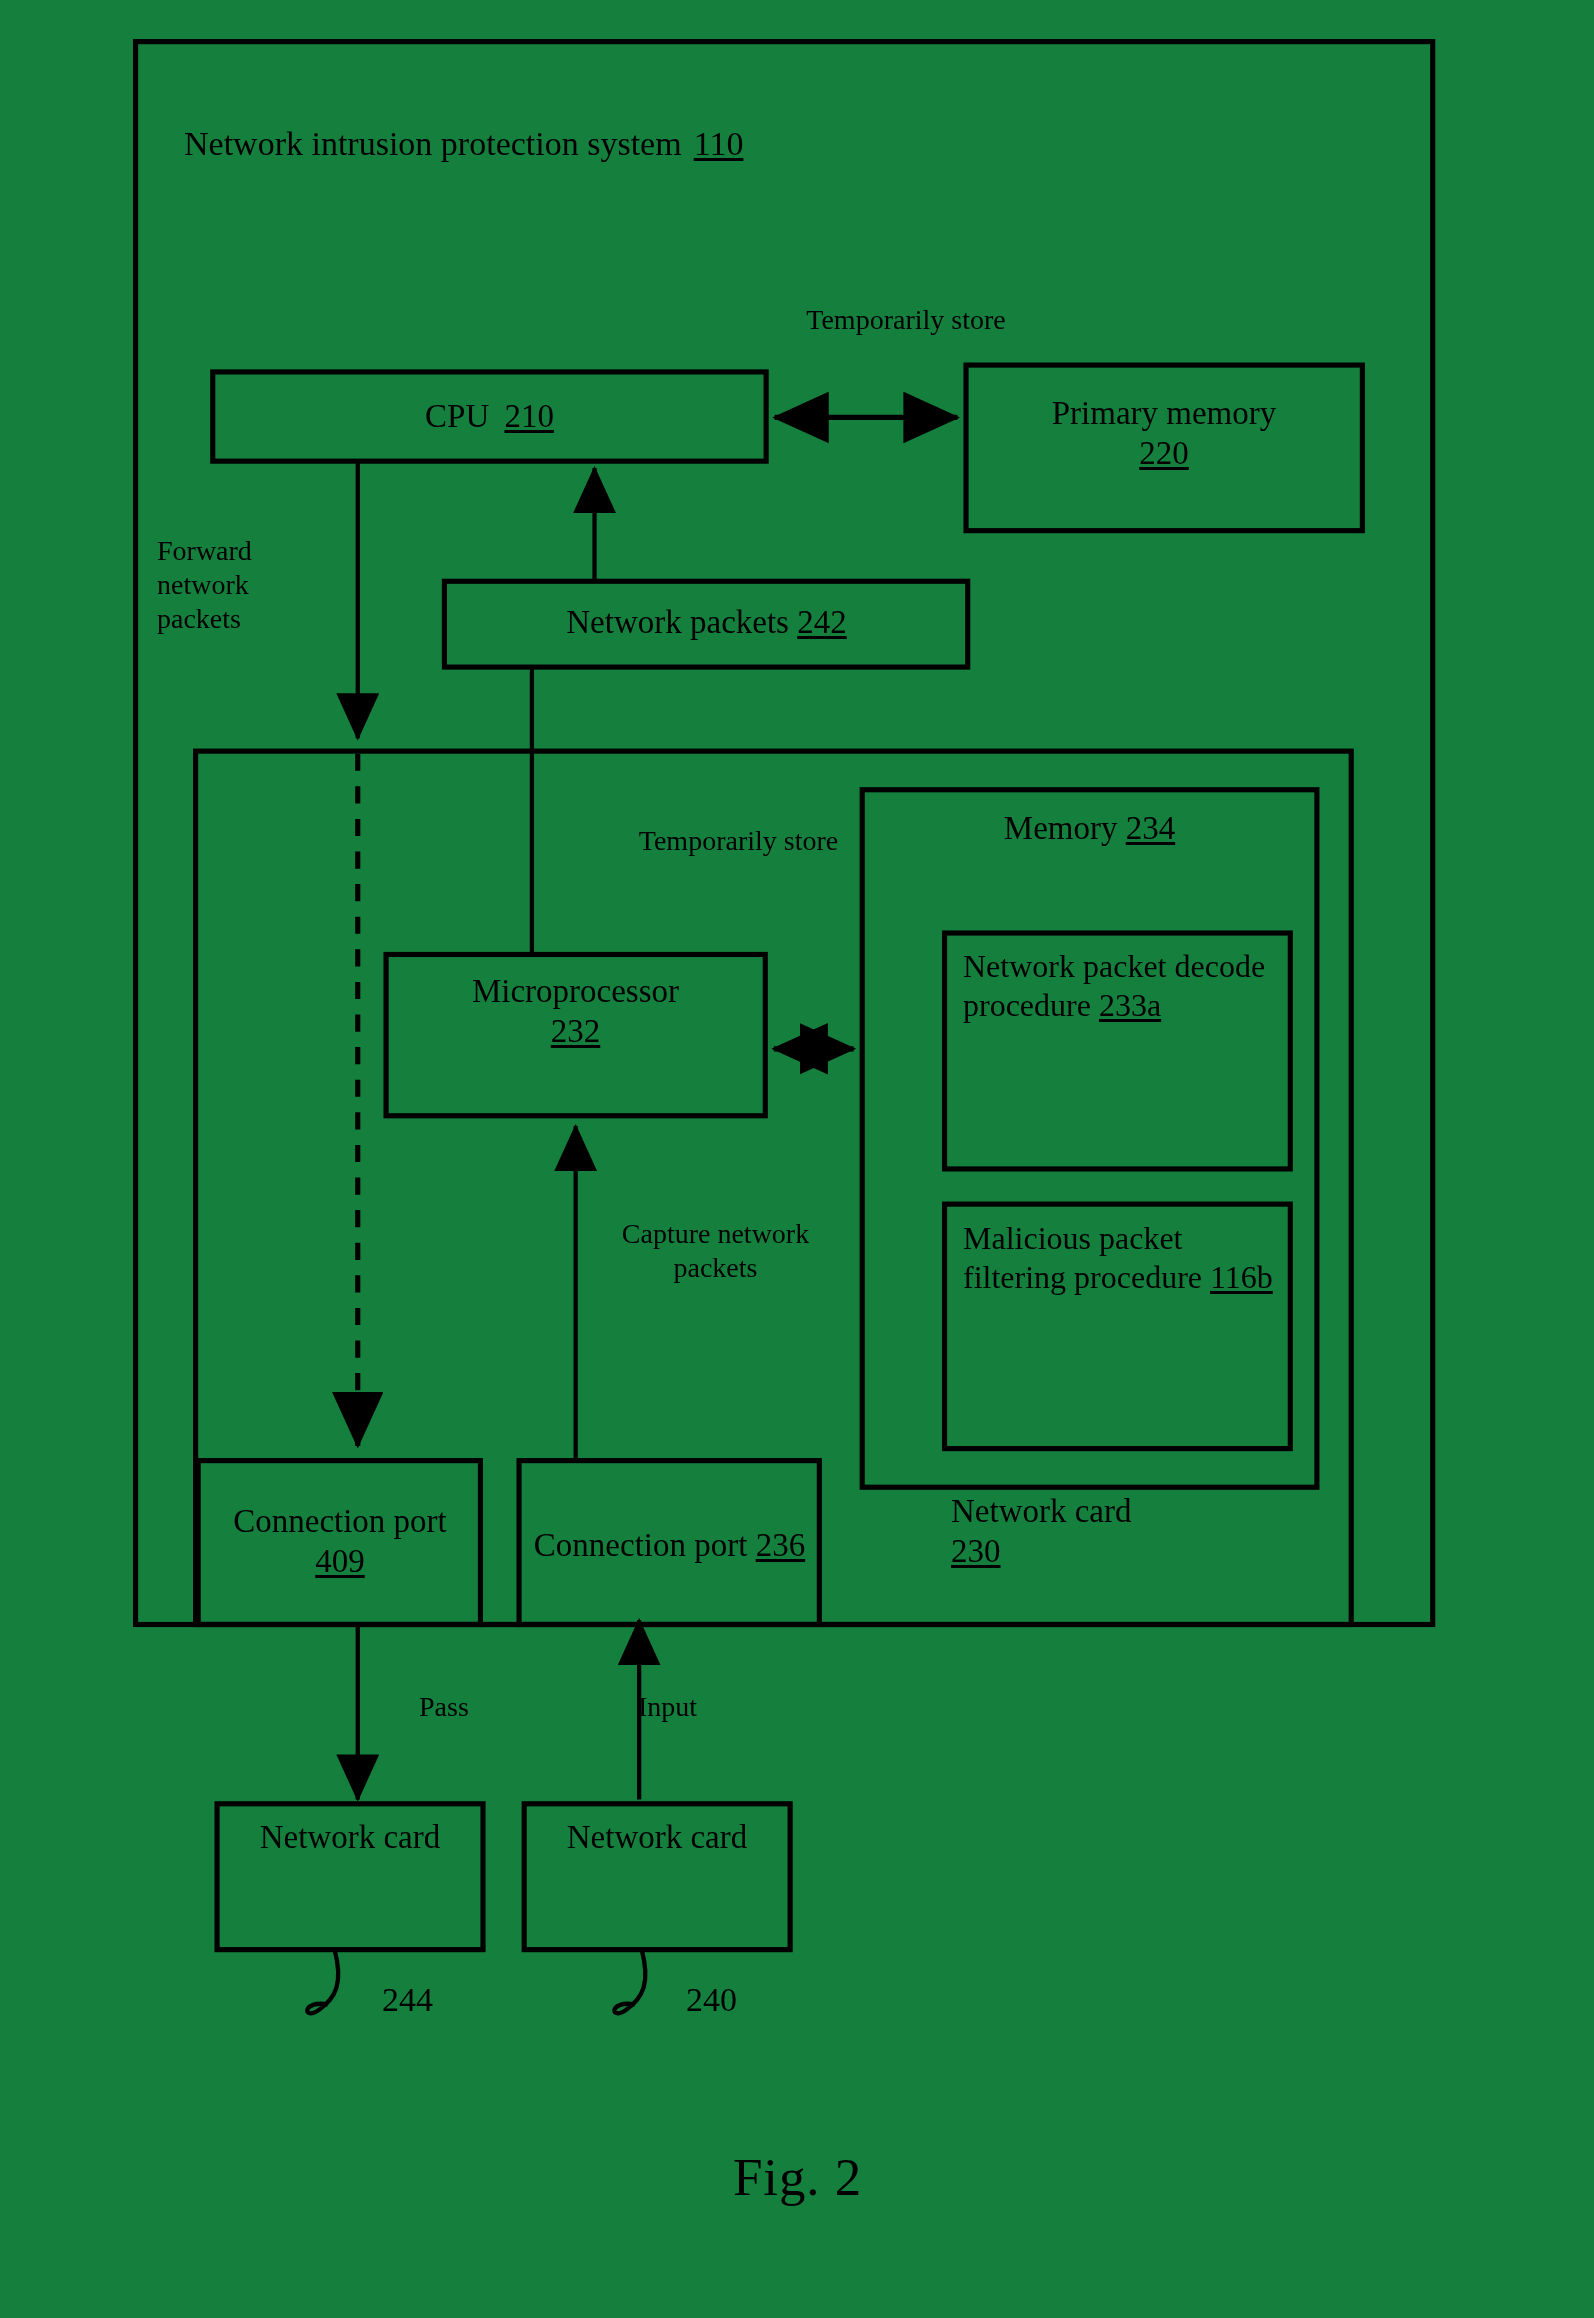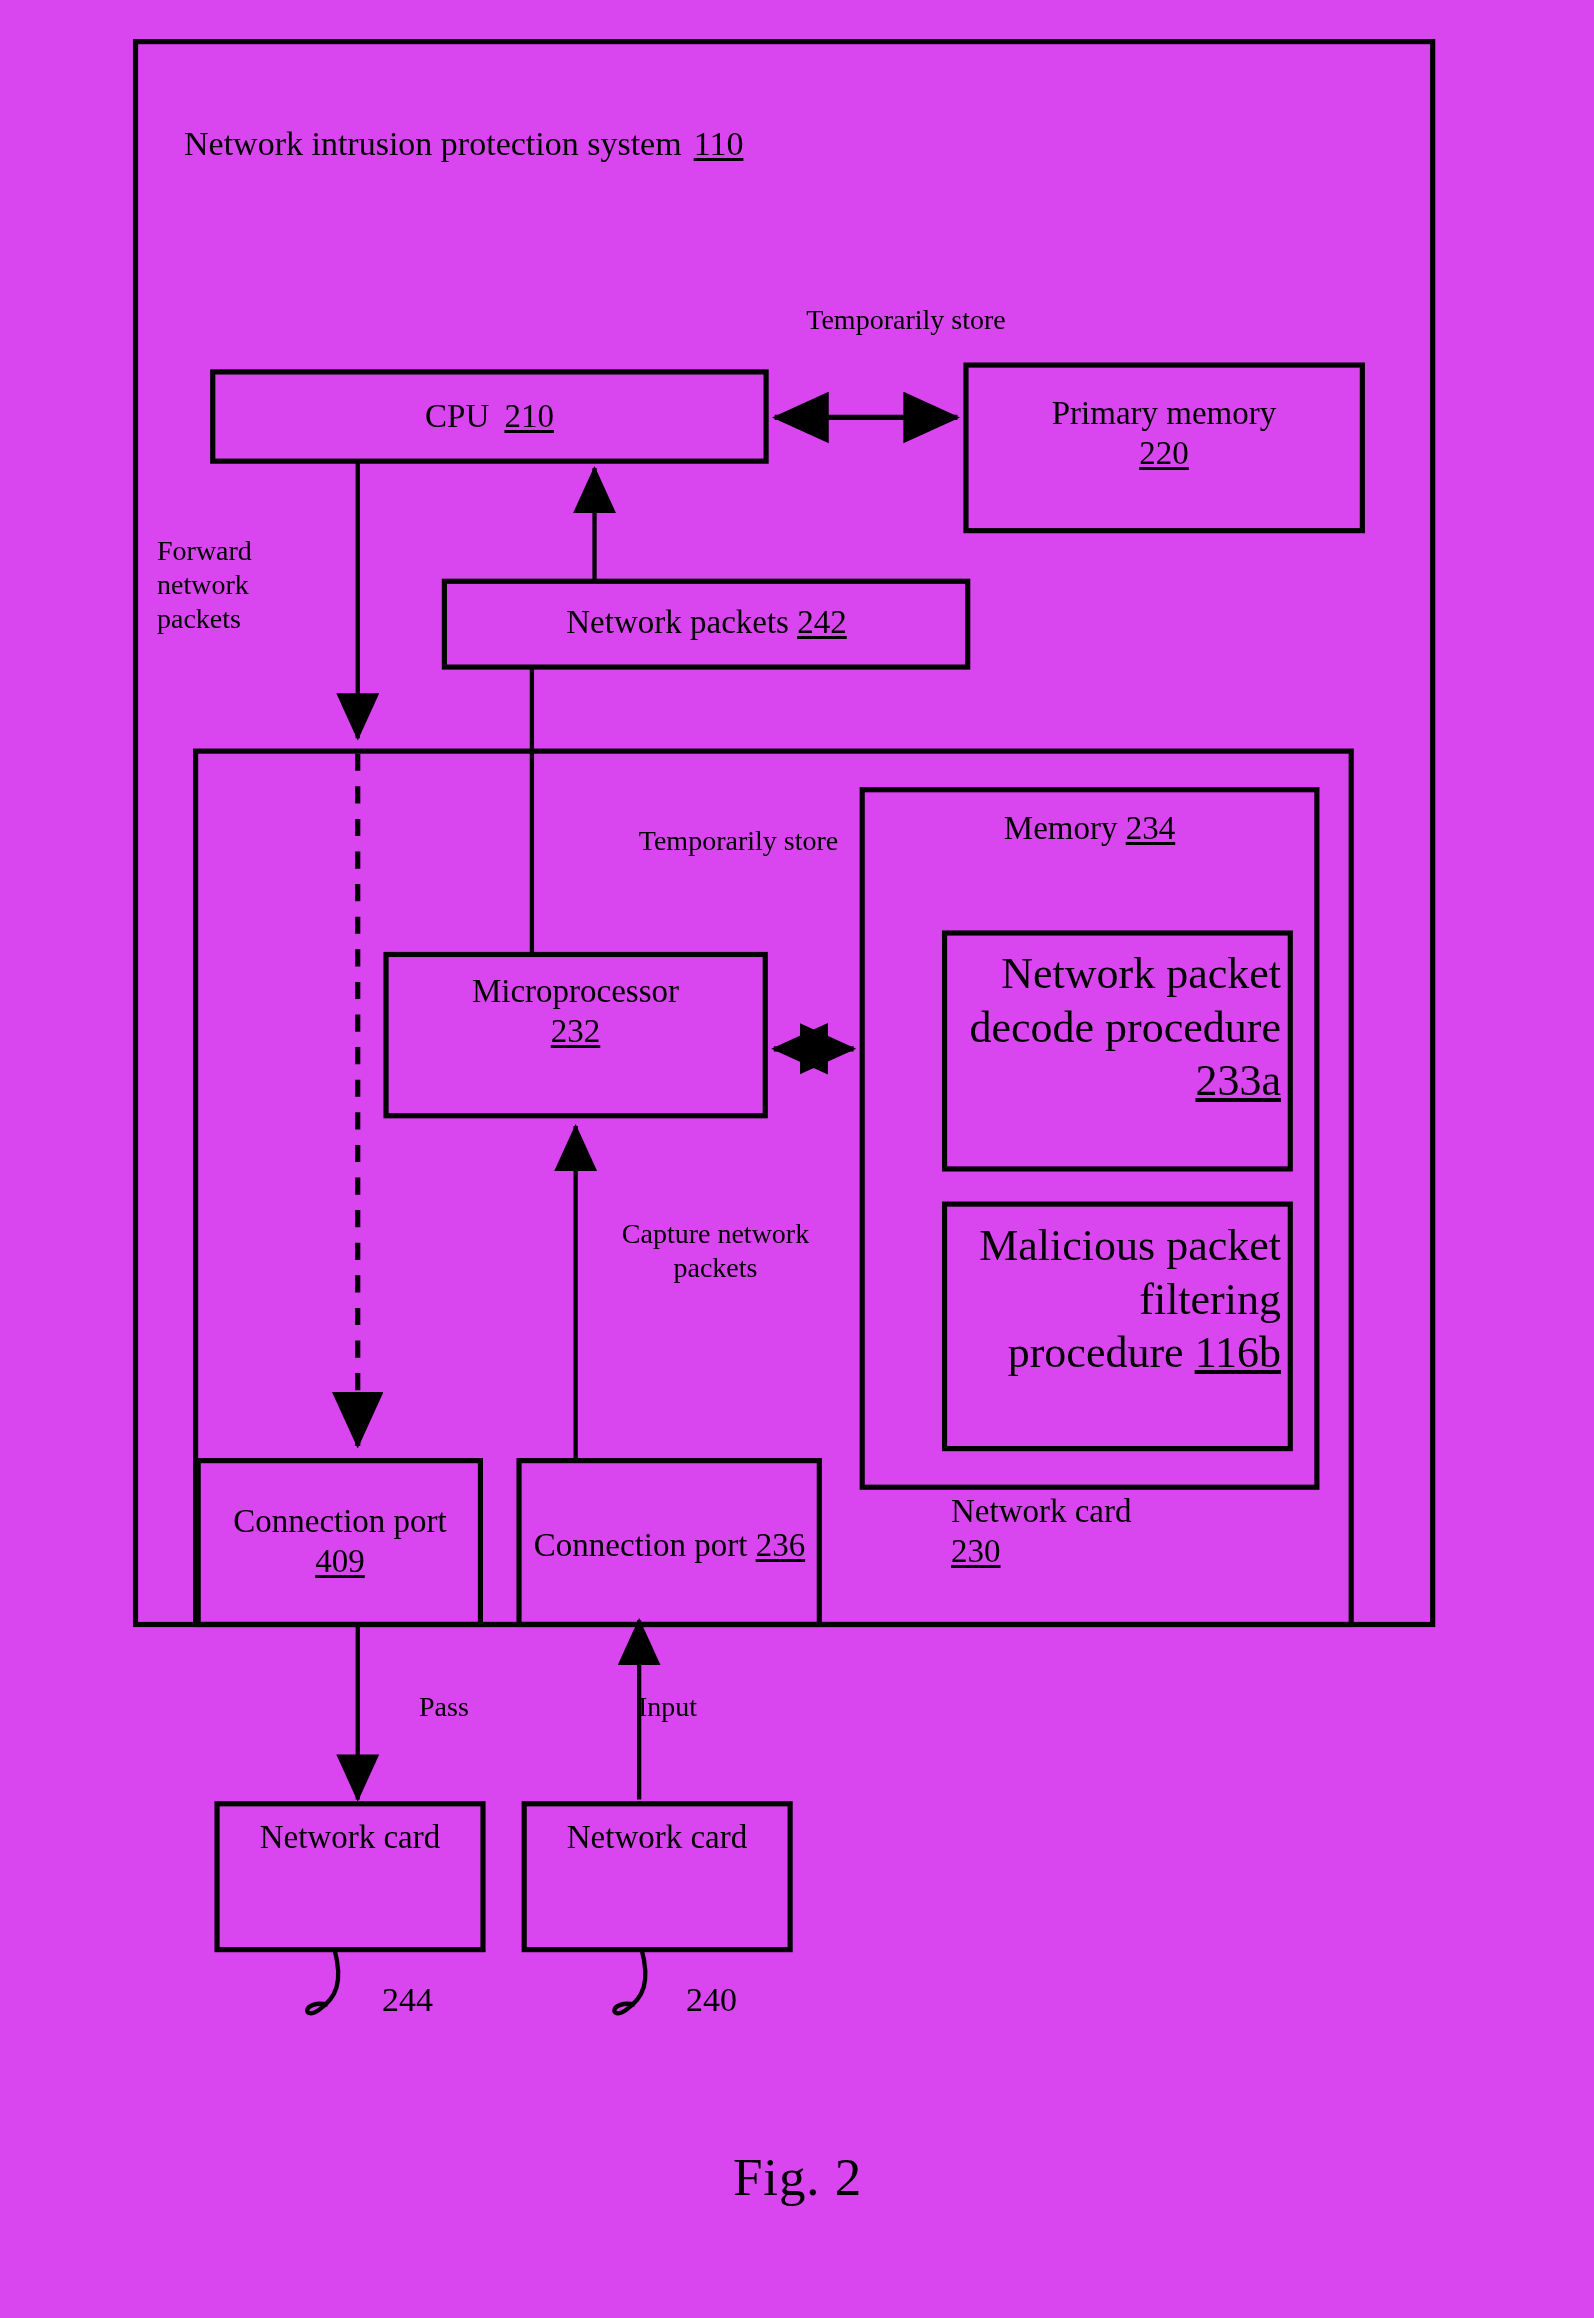--- a/index.html
+++ b/index.html
@@ -5,21 +5,21 @@
 <style>
   html, body {
     margin: 0;
     padding: 0;
     background: #ffffff;
   }
   #page {
     position: relative;
     width: 1594px;
     height: 2319px;
-    background: #d946ef;
+    background: #15803d;
     overflow: hidden;
     font-family: "Liberation Serif", "DejaVu Serif", serif;
     color: #000000;
   }
   #diagram-svg {
     position: absolute;
     left: 0;
     top: 0;
     width: 1594px;
     height: 2319px;
@@ -32,21 +32,21 @@
     line-height: 1.22;
     white-space: pre;
   }
   .txt.wrap { white-space: normal; }
   .center { text-align: center; }
   .left { text-align: left; }
   .u { text-decoration: underline; text-underline-offset: 3.4px; }
 
   .t-title      { font-size: 34px; }
   .t-box        { font-size: 33px; }
-  .t-boxsmall   { font-size: 44px; text-align: right; }
+  .t-boxsmall   { font-size: 32px; }
   .t-label      { font-size: 28px; font-family: Liberation Serif, serif; }
   .t-ref        { font-size: 34px; }
   .t-fig        { font-size: 53px; letter-spacing: 0.9px; }
 </style>
 </head>
 <body>
 
 <div id="page">
 
   <svg id="diagram-svg" viewBox="0 0 1858 2702">

